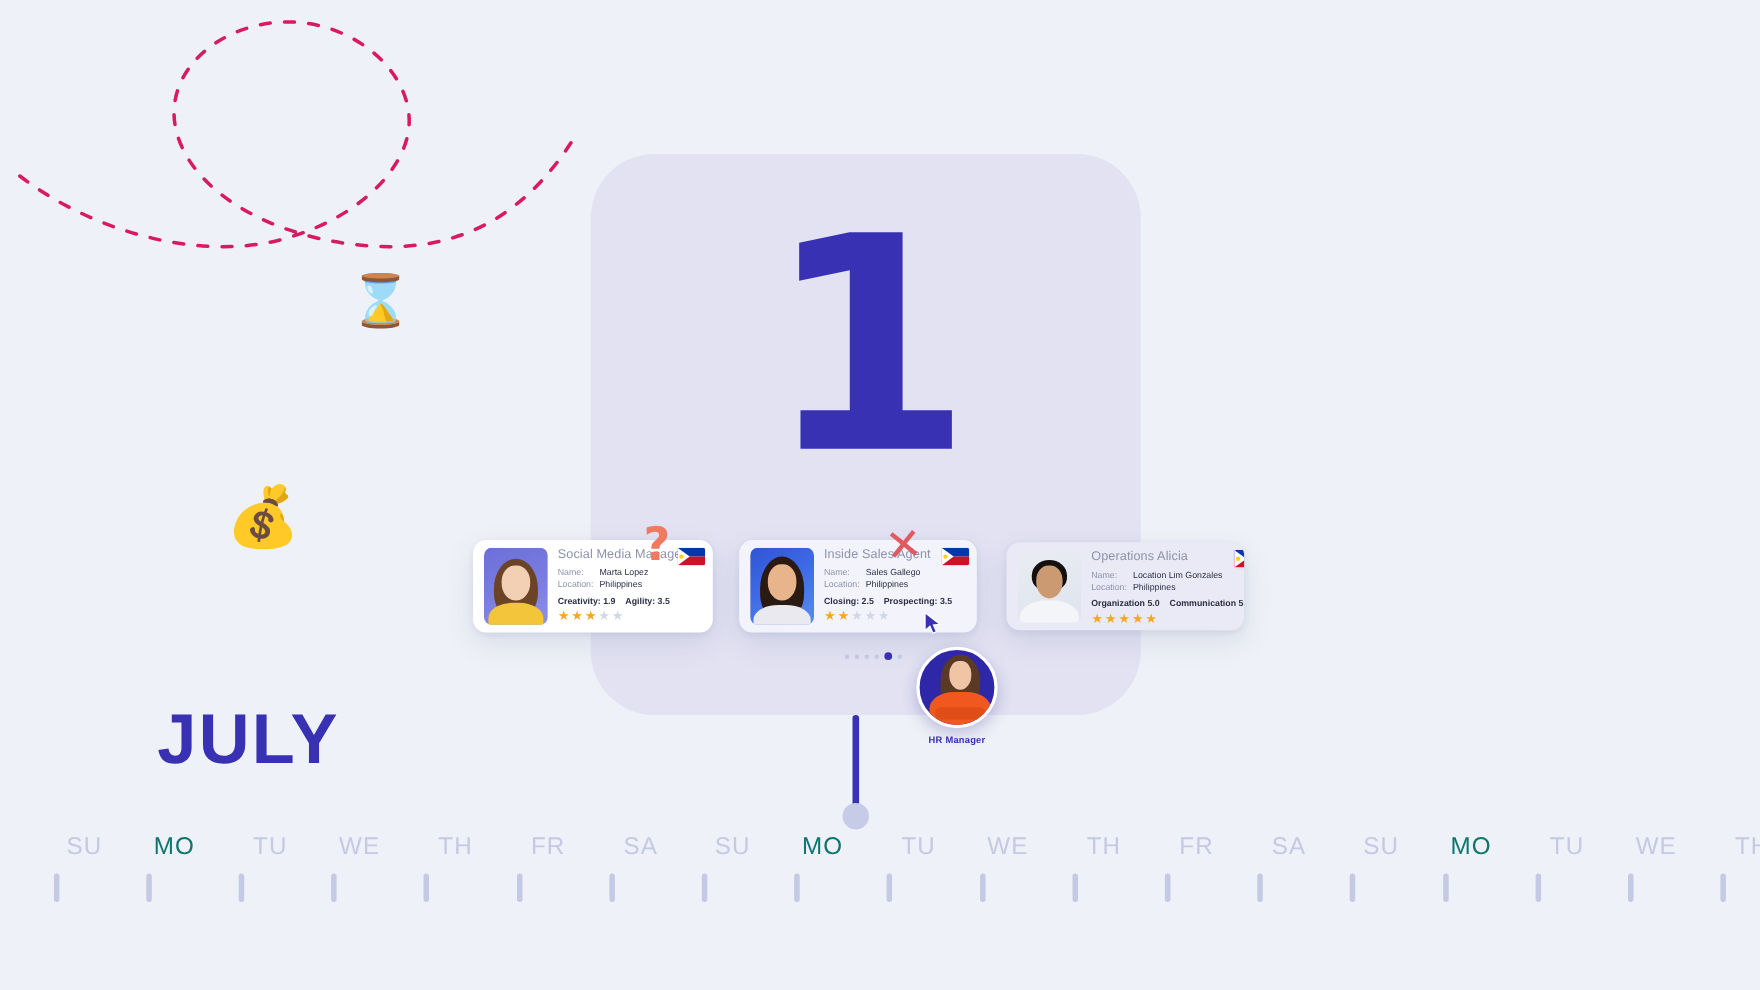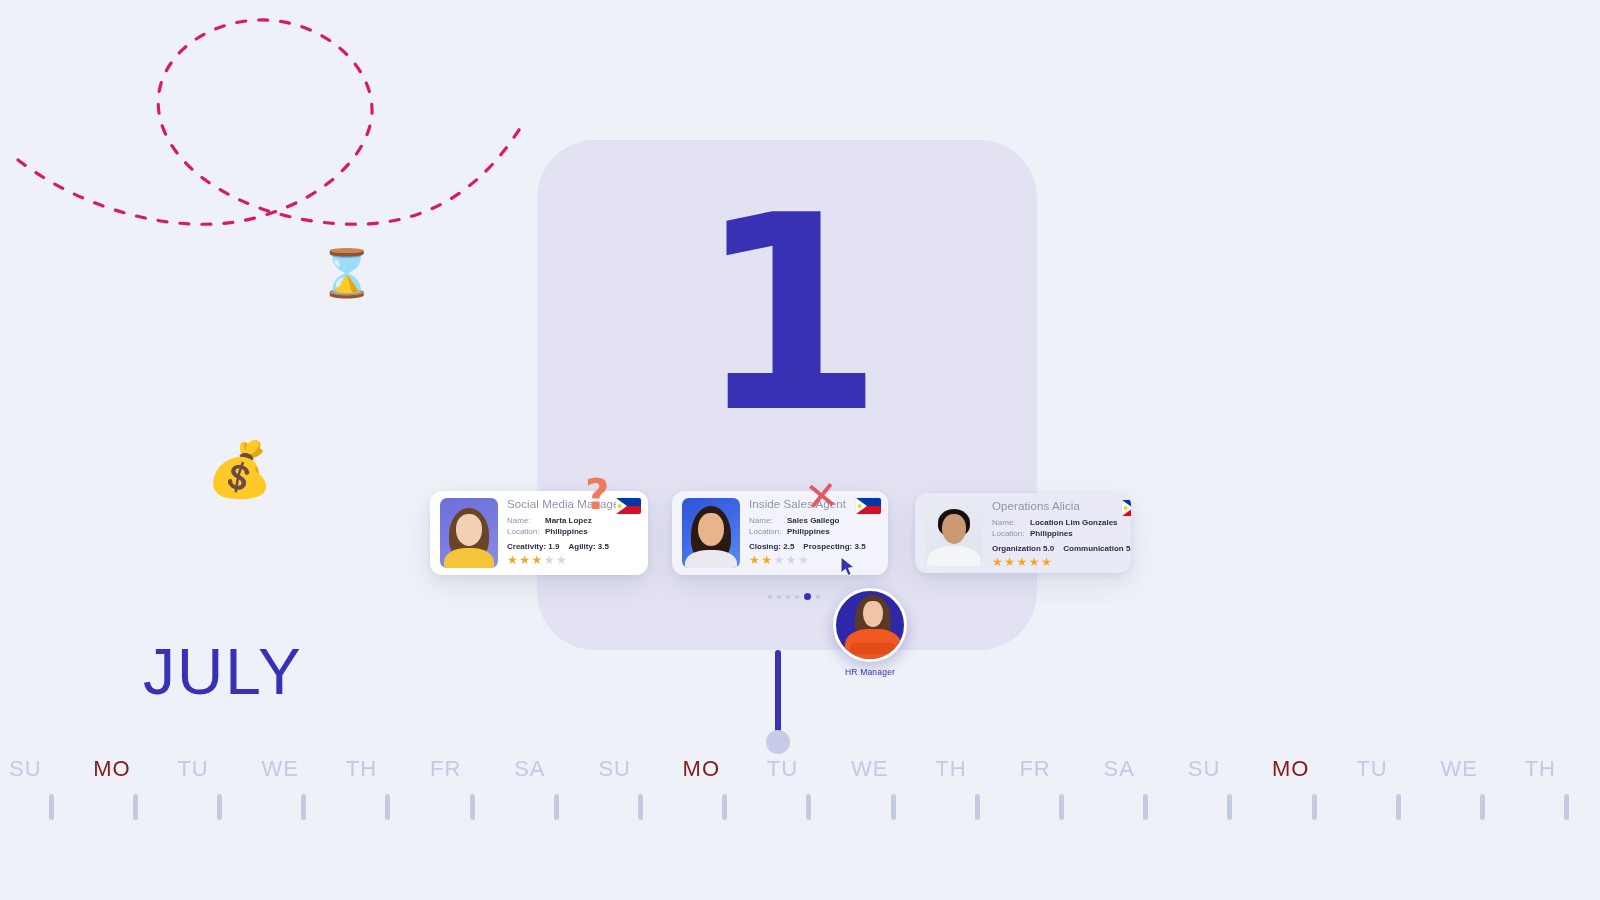--- a/index.html
+++ b/index.html
@@ -52,21 +52,21 @@
   .role{
     font-size:11.5px;color:#8e93ab;letter-spacing:.1px;
     font-weight:400;white-space:nowrap;
   }
   .flag{
     position:absolute;right:7px;top:7px;width:25px;height:16px;border-radius:2px;
     overflow:hidden;box-shadow:0 0 0 .5px rgba(0,0,0,.08);
   }
   .kv{margin-top:5px;font-size:8px;line-height:11px;color:#8e93ab;}
   .kv .k{display:inline-block;width:38px;}
-  .kv .v{color:#2b2f45;font-weight:700;}
+  .kv .v{color:#2b2f45;font-weight:400;}
   .metrics{margin-top:5px;font-size:8px;font-weight:700;color:#2b2f45;white-space:nowrap;}
   .metrics span{margin-right:9px;}
   .stars{margin-top:3px;font-size:12px;letter-spacing:1.5px;line-height:12px;white-space:nowrap;}
   .star{color:#f5a623;}
   .star.off{color:#d3d6e4;}
 
   
   .p-bg{position:absolute;inset:0;}
   .p1 .p-bg{background:linear-gradient(160deg,#6b6fd8 0%,#7b7ee0 55%,#8f8fe8 100%);}
   .p2 .p-bg{background:linear-gradient(150deg,#2f55d4 0%,#3f6ae6 45%,#5b8bf0 100%);}
@@ -102,38 +102,38 @@
   .hr-av{
     width:74px;height:74px;border-radius:50%;position:relative;overflow:hidden;
     background:#2e27a8;border:3px solid #ffffff;box-sizing:border-box;
     box-shadow:0 5px 14px rgba(60,50,150,.28);
   }
   .hr-av .hair{position:absolute;left:19px;top:4px;width:36px;height:48px;border-radius:50% 50% 40% 40%;background:#5a3a24;}
   .hr-av .face{position:absolute;left:27px;top:10px;width:20px;height:26px;border-radius:48% 48% 55% 55%;background:#f0c5a6;}
   .hr-av .torso{position:absolute;left:9px;top:38px;width:56px;height:38px;border-radius:40% 40% 0 0;background:#f0581f;}
   .hr-av .arms{position:absolute;left:14px;top:52px;width:46px;height:11px;border-radius:6px;background:#e04d17;}
   .hr-label{
-    margin-top:5px;text-align:center;font-size:8.5px;font-weight:400;
+    margin-top:5px;text-align:center;font-size:8.5px;font-weight:700;
     color:#3831b4;letter-spacing:.2px;
   }
 
   
   .tl-stem{position:absolute;left:775px;top:650px;width:6px;height:88px;background:#3831b4;border-radius:3px;}
   .tl-knob{position:absolute;left:766px;top:730px;width:24px;height:24px;border-radius:50%;background:#c6cbe8;}
 
   .month{
     position:absolute;left:143px;top:635px;
-    font-size:64px;font-weight:400;color:#3831b4;letter-spacing:2px;
+    font-size:64px;font-weight:700;color:#3831b4;letter-spacing:2px;
     font-family:"Liberation Sans",sans-serif;
   }
 
   .days{position:absolute;left:0;top:756px;width:1600px;height:100px;}
-  .day{position:absolute;top:0;width:84px;text-align:left;}
+  .day{position:absolute;top:0;width:84px;text-align:right;}
   .day .lbl{font-size:22px;letter-spacing:1px;color:#c4c9e4;font-weight:400;}
-  .day.hl .lbl{color:#7f1d1d;}
+  .day.hl .lbl{color:#0f766e;}
   .day .tick{margin:12px auto 0;width:5px;height:26px;border-radius:2.5px;background:#c4c9e4;}
   .day.hl .tick{background:#c4c9e4;}
 </style>
 </head>
 <body>
 
 <div id="stage">
 
   <svg class="pathsvg" viewBox="0 0 600 560">
     <path d="M 18 160 C 90 215, 190 238, 262 216 C 330 196, 372 150, 372 110

